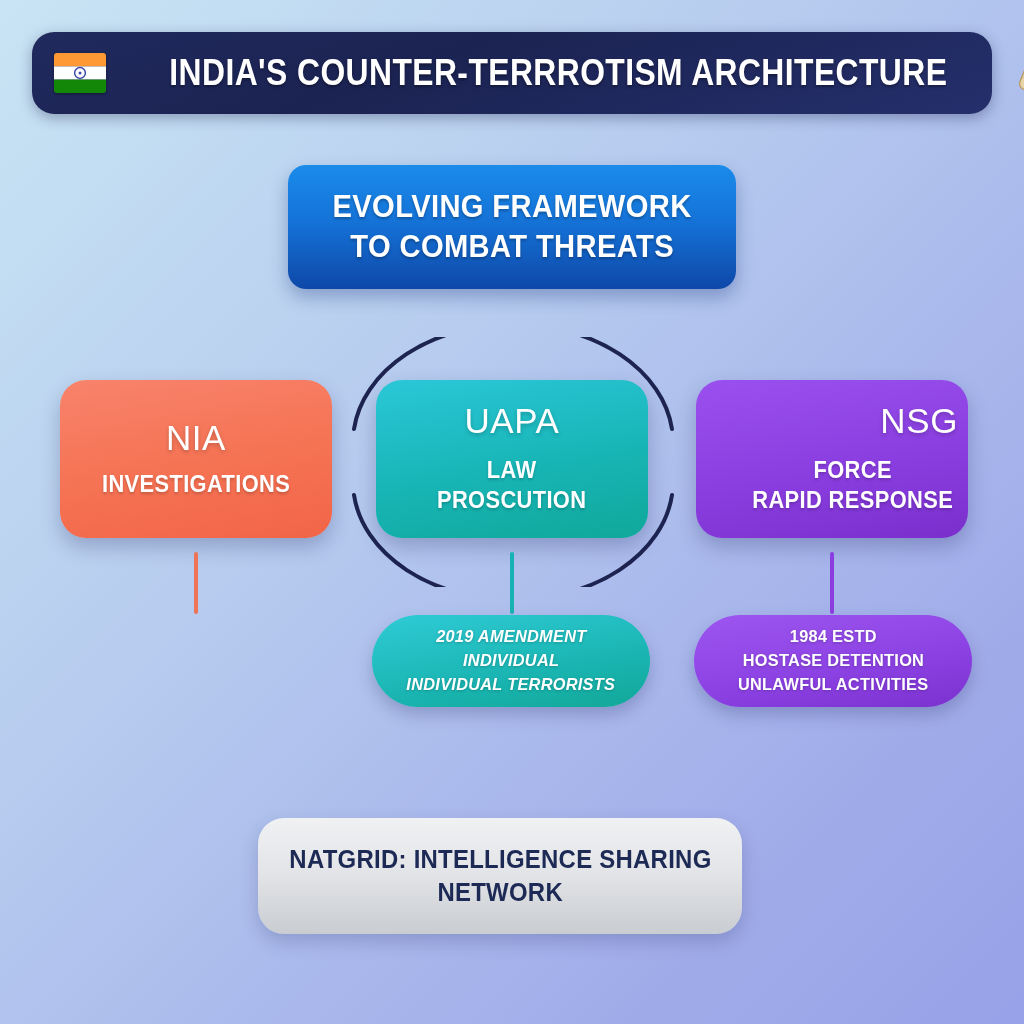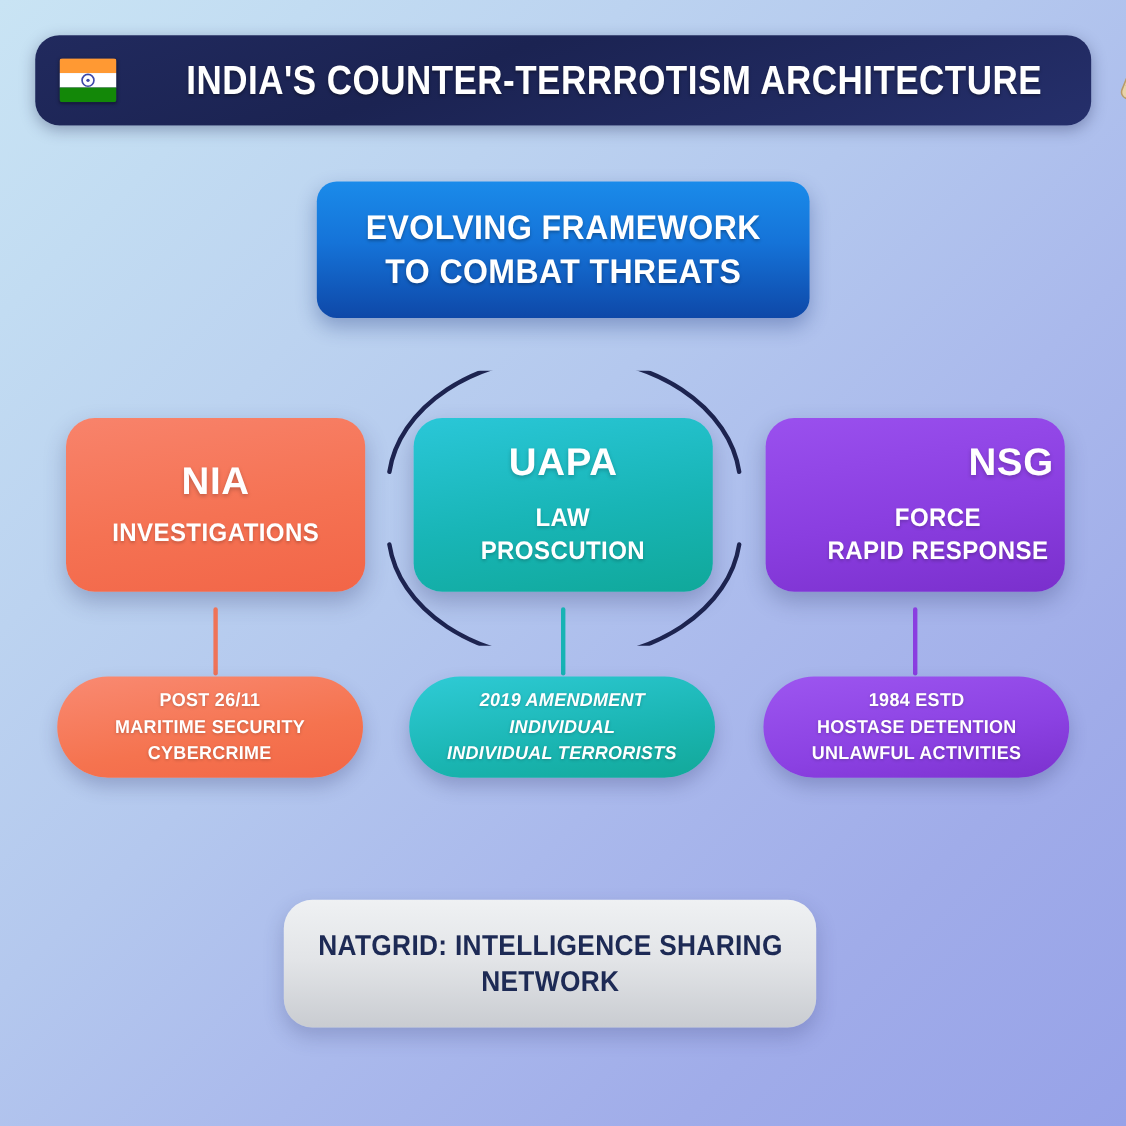--- a/index.html
+++ b/index.html
@@ -129,21 +129,21 @@
     background: linear-gradient(170deg, #2ac7d8 0%, #18b5b6 55%, #10a89a 100%);
   }
   .pillar-nsg {
     left: 696px; top: 380px;
     background: linear-gradient(170deg, #9a50ee 0%, #8a3ee0 55%, #7a2fcc 100%);
     align-items: flex-end;
   }
   .pillar-title {
     color: #ffffff;
     font-size: 35px;
-    font-weight: bold;
+    font-weight: normal;
     letter-spacing: 0.6px;
     line-height: 1.1;
     text-shadow: 0 2px 4px rgba(0,0,0,0.22);
   }
   .pillar-sub {
     color: #ffffff;
     font-size: 23px;
     font-weight: bold;
     letter-spacing: 0.4px;
     line-height: 1.32;
@@ -290,25 +290,20 @@
     <div class="pillar-subs">
       <div class="pillar-sub">FORCE</div>
       <div class="pillar-sub">RAPID RESPONSE</div>
     </div>
   </div>
 
   <div class="connector connector-nia"></div>
   <div class="connector connector-uapa"></div>
   <div class="connector connector-nsg"></div>
 
-  <div class="detail-pill pill-nia">
-    <div class="pill-line">POST 26/11</div>
-    <div class="pill-line">MARITIME SECURITY</div>
-    <div class="pill-line">CYBERCRIME</div>
-  </div>
 
   <div class="detail-pill pill-uapa">
     <div class="pill-line">2019 AMENDMENT</div>
     <div class="pill-line">INDIVIDUAL</div>
     <div class="pill-line">INDIVIDUAL TERRORISTS</div>
   </div>
 
   <div class="detail-pill pill-nsg">
     <div class="pill-line">1984 ESTD</div>
     <div class="pill-line">HOSTASE DETENTION</div>

